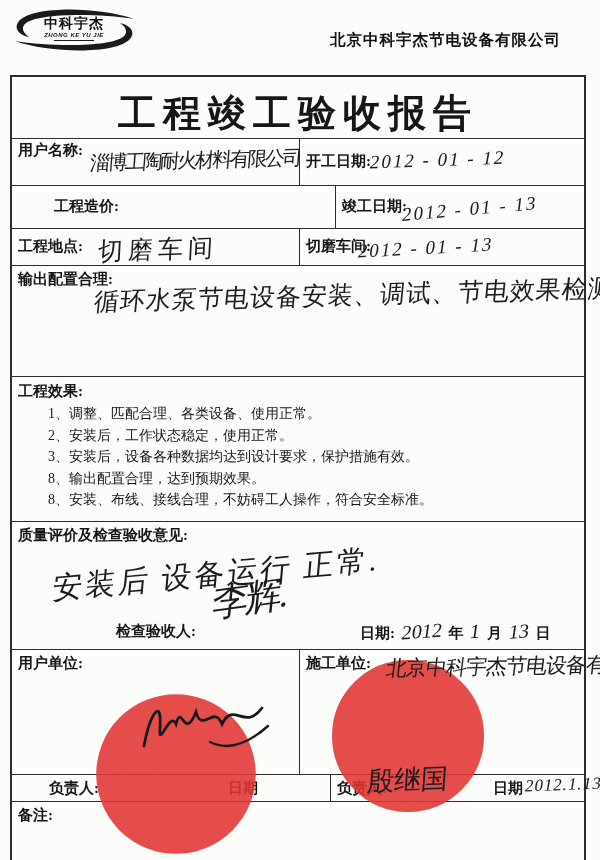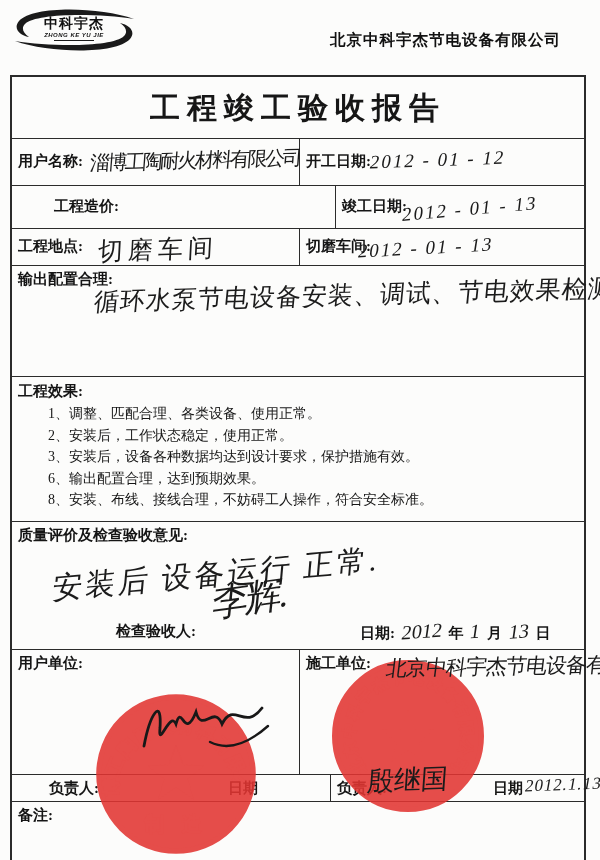--- a/index.html
+++ b/index.html
@@ -28,21 +28,21 @@
   .cell-r{position:relative;flex:1;box-sizing:border-box;}
   .lbl{
     font-weight:bold;font-size:15px;color:#151515;
     font-family:"Liberation Serif","DejaVu Serif",serif;
     position:absolute;white-space:nowrap;
   }
   .title-row{height:62px;}
   .doc-title{
     position:absolute;left:0;right:0;top:11px;text-align:center;
     font-family:"Liberation Sans","DejaVu Sans",sans-serif;
-    font-weight:bold;font-size:30px;letter-spacing:7px;color:#161616;
+    font-weight:bold;font-size:38px;letter-spacing:7px;color:#161616;
   }
   .r1{height:47px;} .r2{height:43px;padding-left:36px;} .r3{height:37px;}
   .scope-row{height:111px;} .effect-row{height:145px;}
   .quality-row{height:128px;} .units-row{height:125px;}
   .leaders-row{height:27px;padding-left:31px;} .remark-row{height:60px;}
   
   .hw{
     position:absolute;color:#1b1b1b;white-space:nowrap;
     font-family:"Liberation Serif","DejaVu Serif",serif;
   }
@@ -82,21 +82,21 @@
 <div class="company-name">北京中科宇杰节电设备有限公司</div>
 
 <div class="sheet">
 
   <div class="row title-row">
     <div class="doc-title">工程竣工验收报告</div>
   </div>
 
   <div class="row r1 split">
     <div class="cell-l">
-      <span class="lbl" style="left:6px;top:13px">用户名称:</span>
+      <span class="lbl" style="left:6px;top:2px">用户名称:</span>
       <span class="hw hw-name">淄博工陶耐火材料有限公司</span>
     </div>
     <div class="cell-r">
       <span class="lbl" style="left:6px;top:13px">开工日期:</span>
       <span class="hw hw-date1">2012 - 01 - 12</span>
     </div>
   </div>
 
   <div class="row r2 split">
     <div class="cell-l">
@@ -124,21 +124,21 @@
     <span class="lbl" style="left:6px;top:4px">输出配置合理:</span>
     <span class="hw hw-scope">循环水泵节电设备安装、调试、节电效果检测。</span>
   </div>
 
   <div class="row effect-row">
     <span class="lbl effect-label">工程效果:</span>
     <div class="effect-list">
       <div>1、调整、匹配合理、各类设备、使用正常。</div>
       <div>2、安装后，工作状态稳定，使用正常。</div>
       <div>3、安装后，设备各种数据均达到设计要求，保护措施有效。</div>
-      <div>6、输出配置合理，达到预期效果。</div>
+      <div>8、输出配置合理，达到预期效果。</div>
       <div>8、安装、布线、接线合理，不妨碍工人操作，符合安全标准。</div>
     </div>
   </div>
 
   <div class="row quality-row">
     <span class="lbl" style="left:6px;top:4px">质量评价及检查验收意见:</span>
     <span class="hw hw-opinion">安装后 设备运行 正常.</span>
     <span class="lbl" style="left:104px;top:100px">检查验收人:</span>
     <span class="hw hw-sig-inspector">李辉.</span>
     <span class="qdate">

